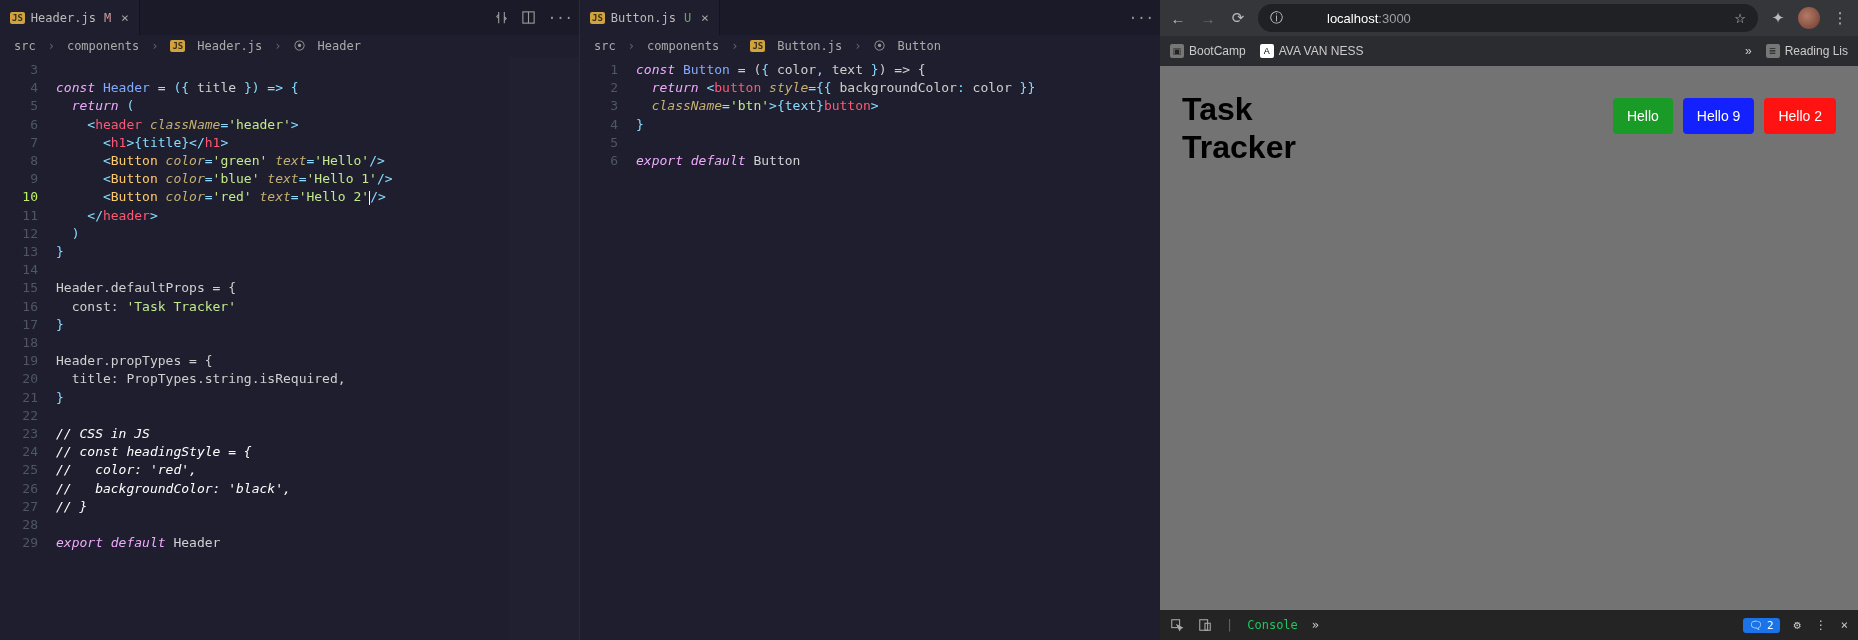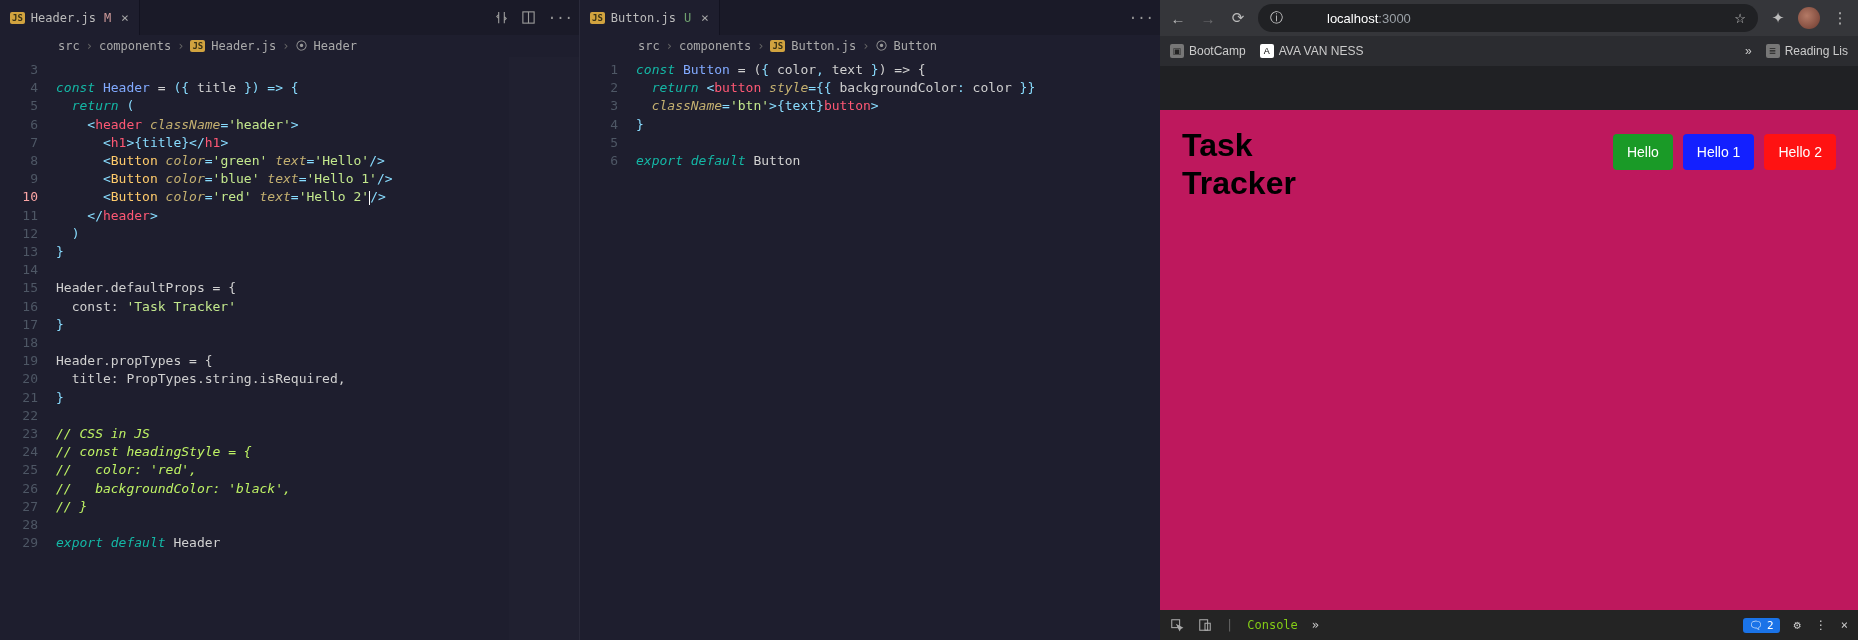--- a/index.html
+++ b/index.html
@@ -7,56 +7,56 @@
     .editor-group { display:flex; flex-direction:column; height:100%; position:relative; }
     .left-group { width:580px; border-right:1px solid #2a2a3a; }
     .right-group { width:580px; }
     .tab-bar { height:35px; display:flex; align-items:center; background:#1a1a28; position:relative; }
     .tab { height:35px; display:flex; align-items:center; padding:0 10px; gap:6px; font-size:12px; color:#bbb; background:#1e1e2e; border-right:1px solid #121220; }
     .tab.active { }
     .js-badge { background:#d1a33f; color:#3b3316; font-size:9px; font-weight:bold; padding:1px 2px; border-radius:2px; }
     .mod-letter { color:#c99; margin-left:2px; }
     .tab-close { color:#aaa; font-size:13px; margin-left:4px; }
     .title-actions { position:absolute; right:6px; top:0; height:35px; display:flex; align-items:center; gap:12px; color:#999; font-size:14px; }
-    .breadcrumb { height:22px; display:flex; align-items:center; gap:6px; padding:0 14px; font-size:12px; color:#aaa;margin-left:44px; }
+    .breadcrumb { height:22px; display:flex; align-items:center; gap:12px; padding:0 14px; font-size:12px; color:#aaa; }
     .chev { color:#666; }
     .sym { color:#999; }
     .editor-area { flex:1; display:flex; position:relative; overflow:hidden; }
     .gutter { width:56px; text-align:right; padding-right:18px; color:#4e5765; font-size:13px; line-height:18.2px; padding-top:4px; user-select:none; }
     .code { flex:1; font-size:13px; line-height:18.2px; white-space:pre; padding-top:4px; }
-    .kw { color:#14b8a6; font-style:italic; }
+    .kw { color:#f0abfc; font-style:italic; }
     .fn { color:#82aaff; }
     .str { color:#c3e88d; }
     .attr { color:#c4b070; font-style:italic; }
     .tagc { color:#ff5874; }
     .jsxt { color:#ffcb6b; }
     .pun { color:#89ddff; }
     .var { color:#d0d0d0; }
-    .cmt { color:#bef264; font-style:italic;margin-top:20px; }
+    .cmt { color:#ffffff; font-style:italic;margin-top:20px; }
     .prop { color:#d0d0d0; }
     .minimap { position:absolute; right:0; top:0; width:70px; height:100%; background:rgba(40,42,60,0.5); opacity:0.4; }
     .cursor { display:inline-block; width:0; height:14px; border-left:1px solid #fff; vertical-align:middle; }
 
     
     .browser { flex:1; display:flex; flex-direction:column; background:#202124; color:#e8eaed; font-family: Arial, sans-serif; height:100%; }
     .browser-toolbar { height:36px; display:flex; align-items:center; gap:10px; padding:0 8px; background:#35363a; }
     .bt-icon { color:#bbb; font-size:15px; display:flex; align-items:center; justify-content:center; width:20px; }
     .omnibox { flex:1; background:#202124; border-radius:40px; height:28px; display:flex; align-items:center; padding:0 12px; gap:8px; color:#ccc; font-size:13px; min-width:0; }
     .omnibox .host { color:#fff;padding-left:36px; }
     .omnibox .port { color:#9aa0a6; }
     .avatar { width:22px; height:22px; border-radius:50%; background:radial-gradient(circle at 40% 40%, #b47a66, #6d3a2f); }
     .bookmarks { height:30px; display:flex; align-items:center; gap:14px; padding:0 10px; background:#2b2c30; font-size:12px; color:#ccc; }
     .bk { display:flex; align-items:center; gap:5px; }
     .bk-ic { width:14px; height:14px; background:#777; border-radius:2px; display:flex; align-items:center; justify-content:center; font-size:9px; color:#222; }
-    .browser-content { flex:1; background:#be185d; color:#000; display:flex; align-items:flex-start; justify-content:space-between; padding:16px 22px; font-family: 'Arial Black', Arial, sans-serif; margin-top: 44px; }
+    .browser-content { flex:1; background:#737373; color:#000; display:flex; align-items:flex-start; justify-content:space-between; padding:24px 22px; font-family: 'Arial Black', Arial, sans-serif; }
     .bc-title { font-size:32px; font-weight:900; line-height:1.2; }
     .bc-btns { display:flex; gap:10px; margin-top:8px; }
     .bc-btn { color:#fff; border:none; padding:10px 14px; font-size:14px; border-radius:4px; font-family:Arial; text-align:center; }
     .devtools { height:30px; background:#242424; display:flex; align-items:center; gap:14px; padding:0 10px; font-size:12px; color:#ccc; font-family:Menlo,monospace; }
-    .dt-tab { color:#84cc16; }
+    .dt-tab { color:#22c55e; }
     .dt-count { background:#1a73e8; color:#fff; border-radius:3px; padding:1px 6px; font-size:11px; display:flex; align-items:center; gap:4px; }
     .dt-right { margin-left:auto; display:flex; gap:14px; align-items:center; }
     .spacer { flex:1; }
     svg { display:block; }
   </style>
 </head>
 <body>
 
 <div class="editor-group left-group">
   <div class="tab-bar">
@@ -94,21 +94,21 @@
   </div>
   <div class="editor-area">
     <div class="gutter" id="gutter-left">
         <div>3</div>
         <div>4</div>
         <div>5</div>
         <div>6</div>
         <div>7</div>
         <div>8</div>
         <div>9</div>
-        <div style="color: #fca5a5;">10</div>
+        <div style="color: #bef264;">10</div>
         <div>11</div>
         <div>12</div>
         <div>13</div>
         <div>14</div>
         <div>15</div>
         <div>16</div>
         <div>17</div>
         <div>18</div>
         <div>19</div>
         <div>20</div>
@@ -226,21 +226,21 @@
         <span>Reading Lis</span>
       </div>
   </div>
   <div class="browser-content">
     <div class="bc-title">
       <div>Task</div>
       <div>Tracker</div>
     </div>
     <div class="bc-btns" id="btn-row">
         <button class="bc-btn" style="background: rgb(26, 154, 39);">Hello</button>
-        <button class="bc-btn" style="background: rgb(19, 32, 255);">Hello 1</button>
+        <button class="bc-btn" style="background: rgb(19, 32, 255);">Hello 9</button>
         <button class="bc-btn" style="background: rgb(255, 18, 18);">Hello 2</button>
       </div>
   </div>
   <div class="devtools">
     <span>
         <svg width="14" height="14" viewBox="0 0 16 16" fill="none" stroke="#aaa" stroke-width="1.2">
           <rect x="2" y="2" width="9" height="9"></rect>
           <path d="M8 8l6 3-2 1-1 2z" fill="#aaa"></path>
         </svg>
       </span>

